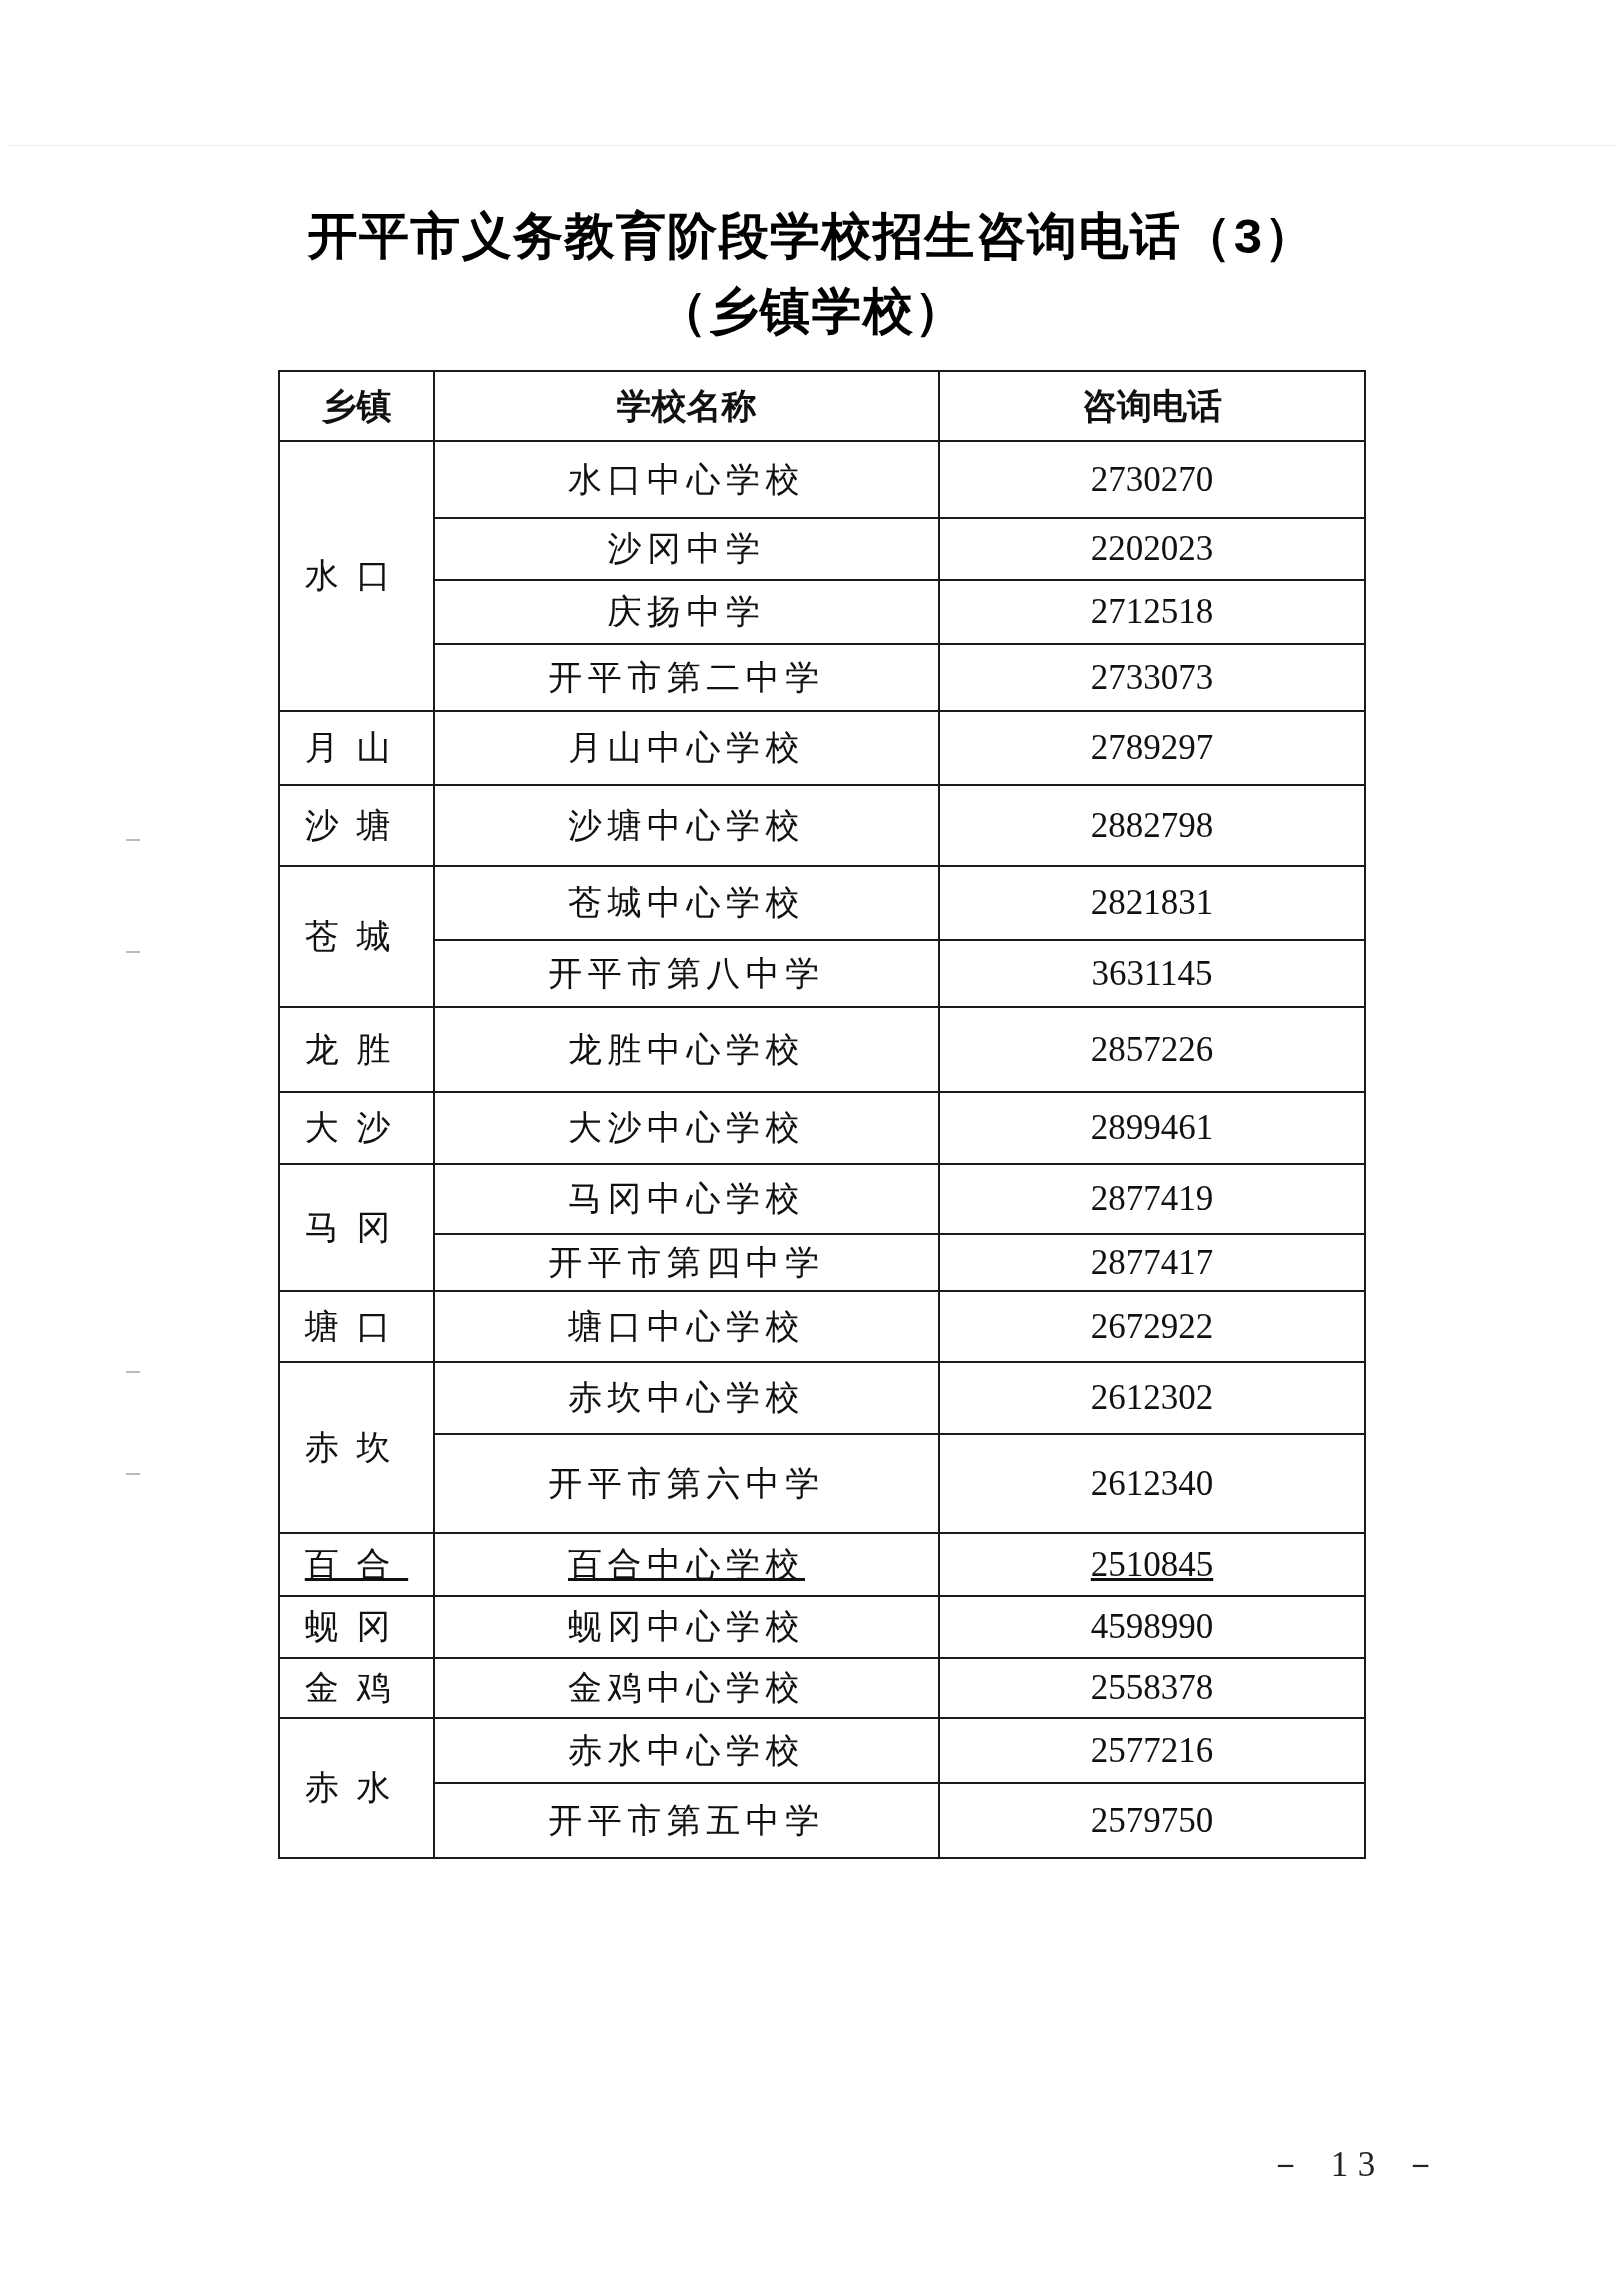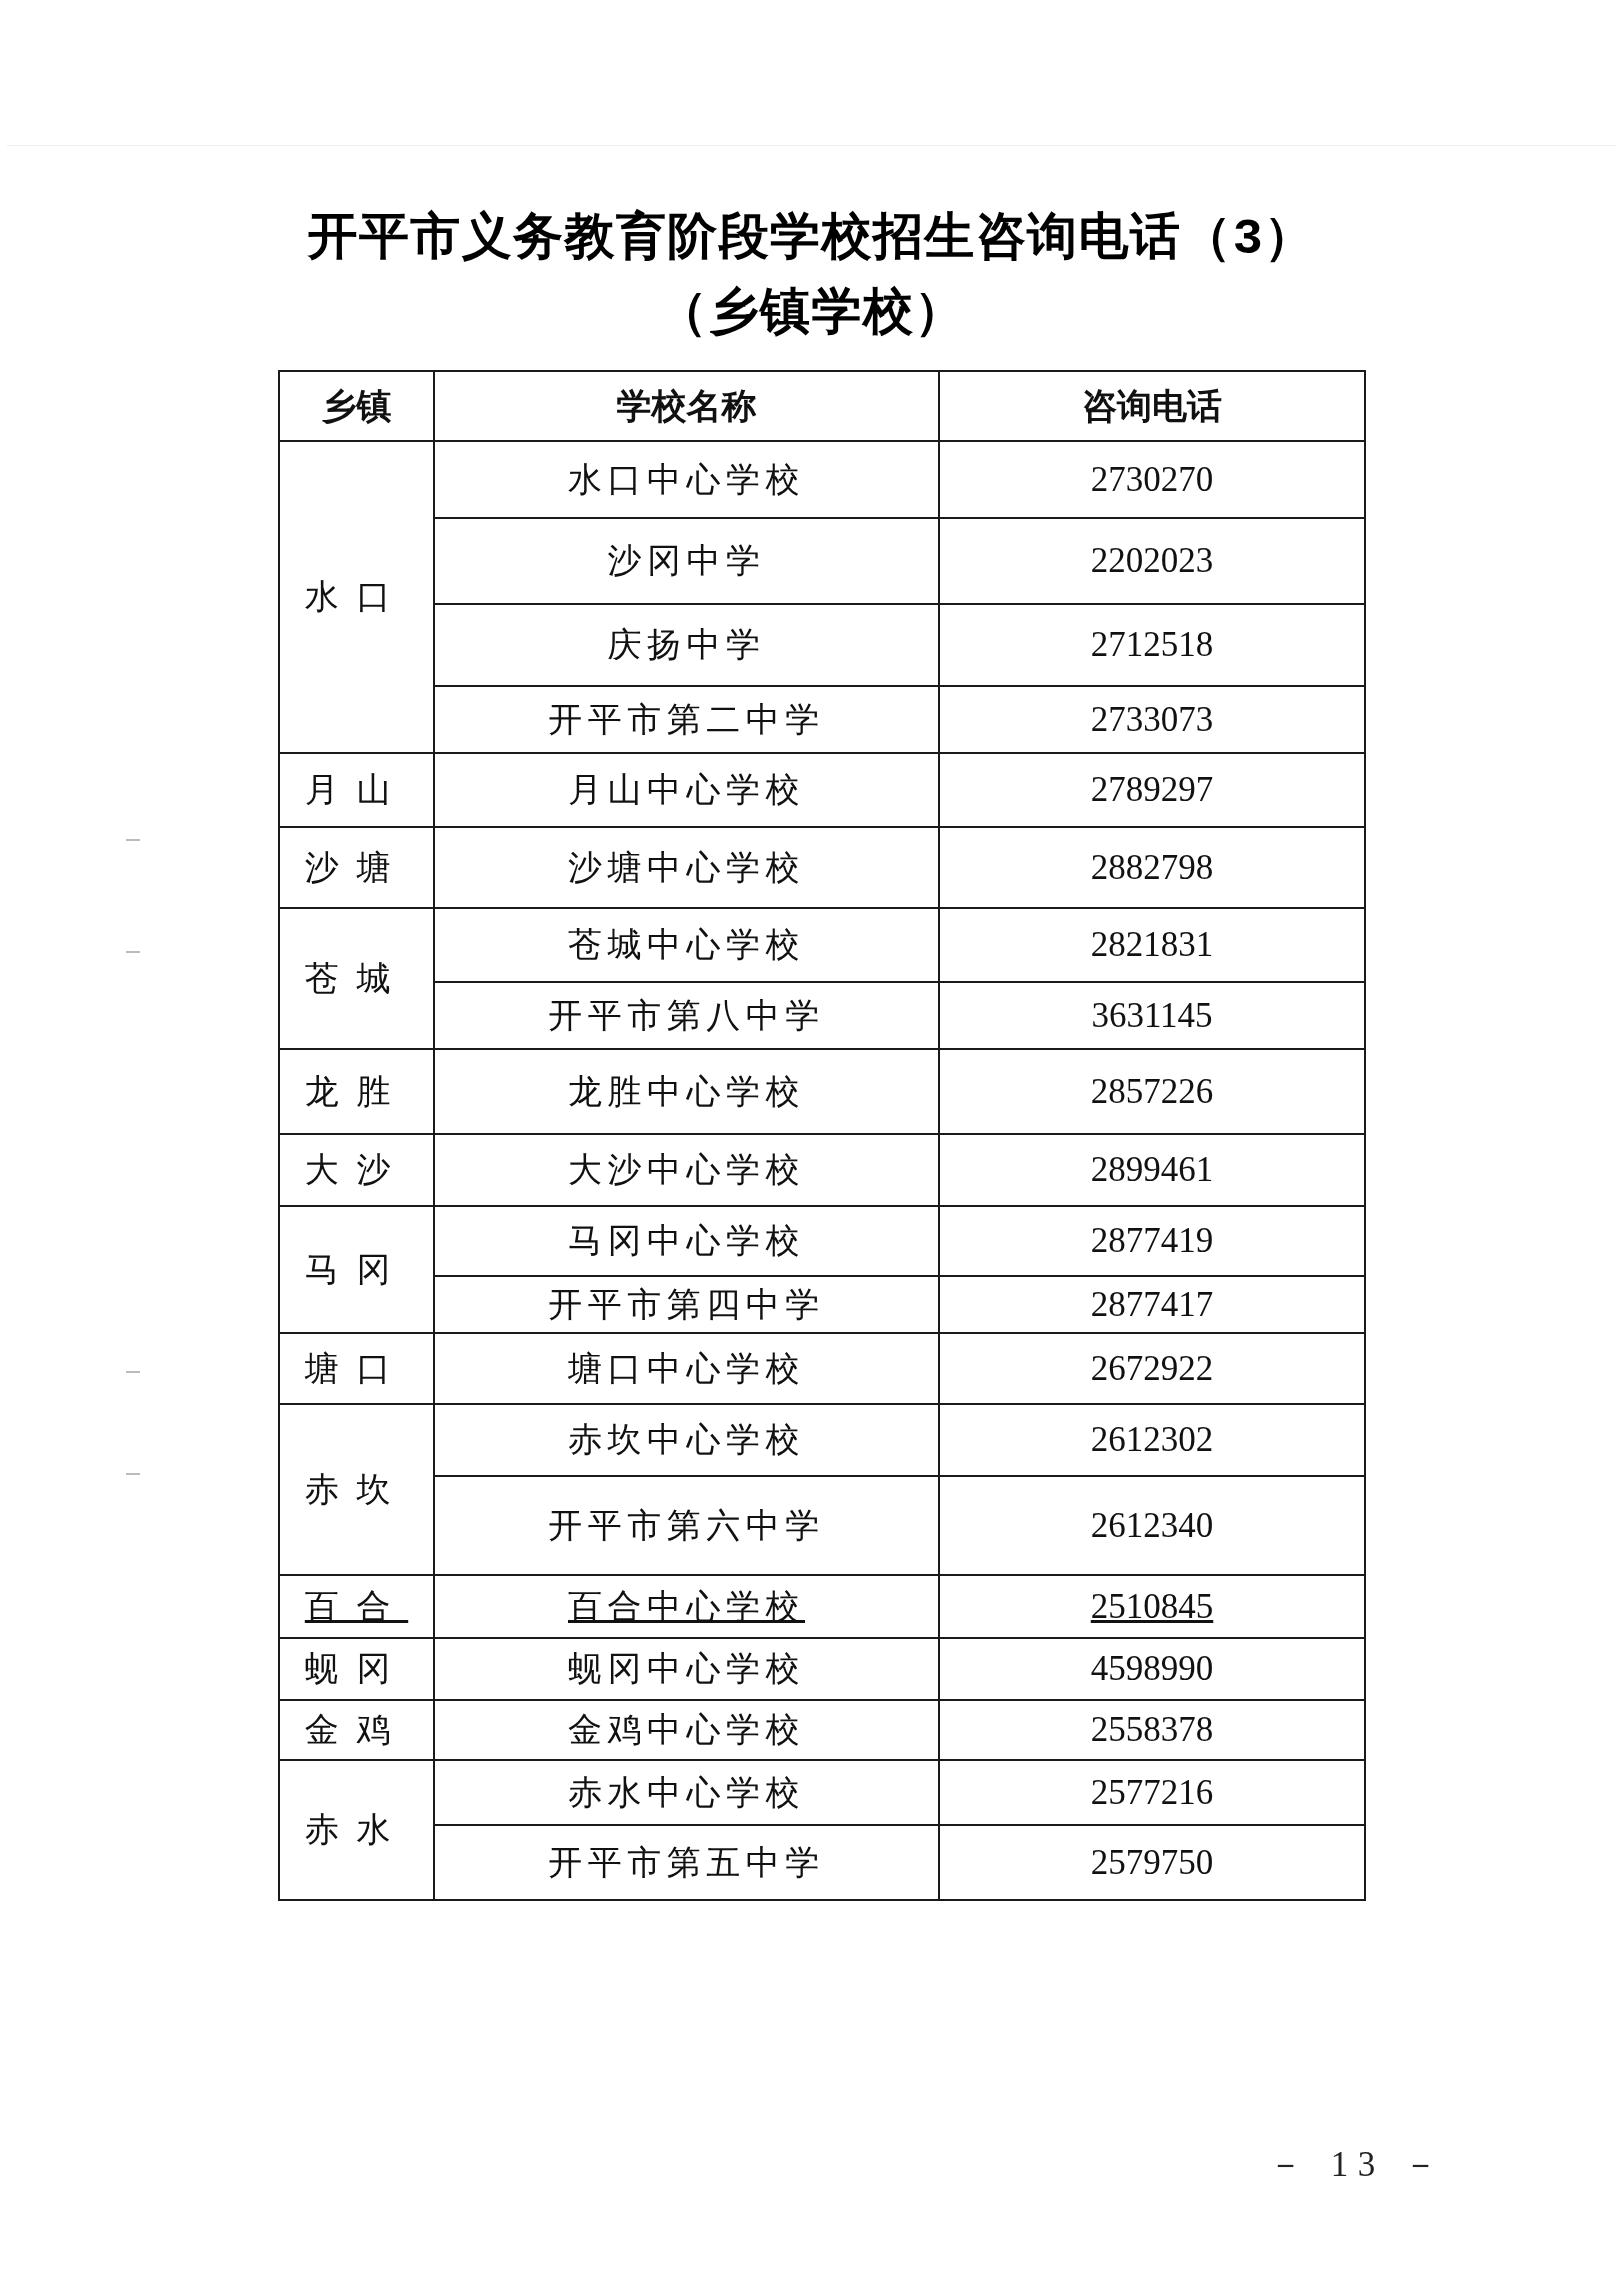--- a/index.html
+++ b/index.html
@@ -49,25 +49,25 @@
       <th>学校名称</th>
       <th>咨询电话</th>
     </tr>
   </thead>
   <tbody id="tbody">
       <tr style="height: 77px;">
         <td class="town" rowspan="4">水口</td>
         <td class="school">水口中心学校</td>
         <td class="phone">2730270</td>
       </tr>
-      <tr style="height: 86px; margin-left: 8px;">
+      <tr style="height: 62px; margin-left: 8px;">
         <td class="school">沙冈中学</td>
         <td class="phone">2202023</td>
       </tr>
-      <tr style="height: 82px; padding-left: 44px;">
+      <tr style="height: 64px; padding-left: 44px;">
         <td class="school">庆扬中学</td>
         <td class="phone">2712518</td>
       </tr>
       <tr style="height: 67px;">
         <td class="school">开平市第二中学</td>
         <td class="phone">2733073</td>
       </tr>
       <tr style="height: 74px;">
         <td class="town" rowspan="1">月山</td>
         <td class="school">月山中心学校</td>

